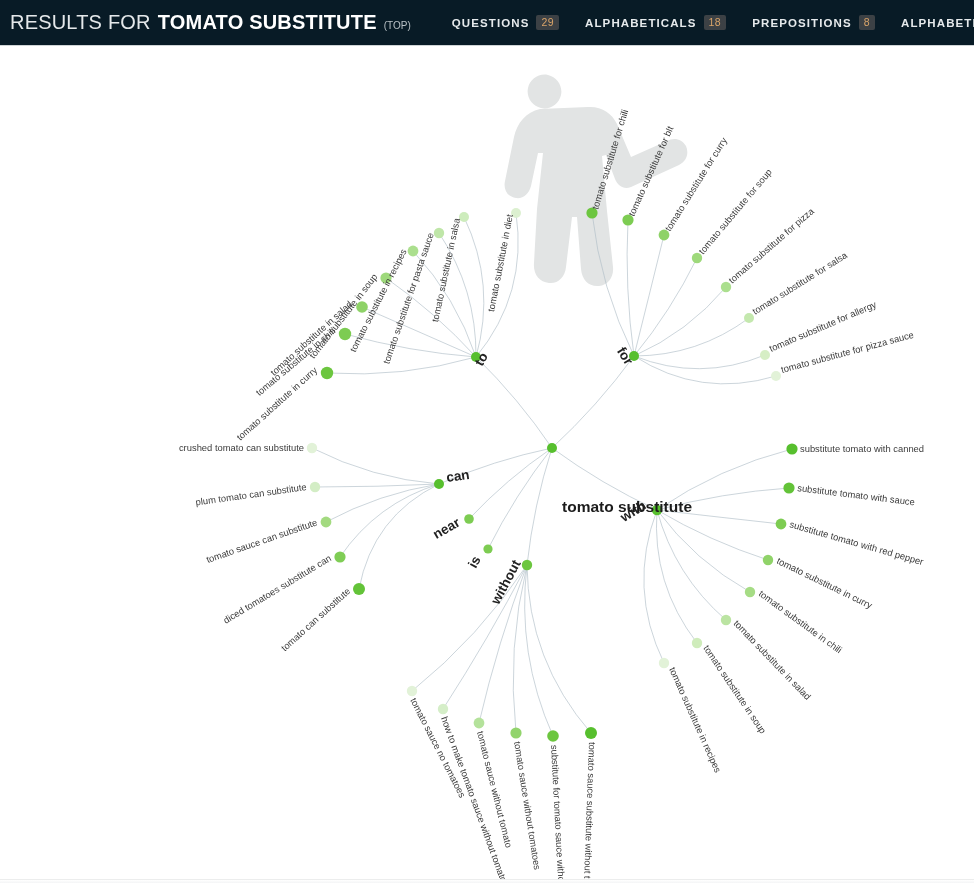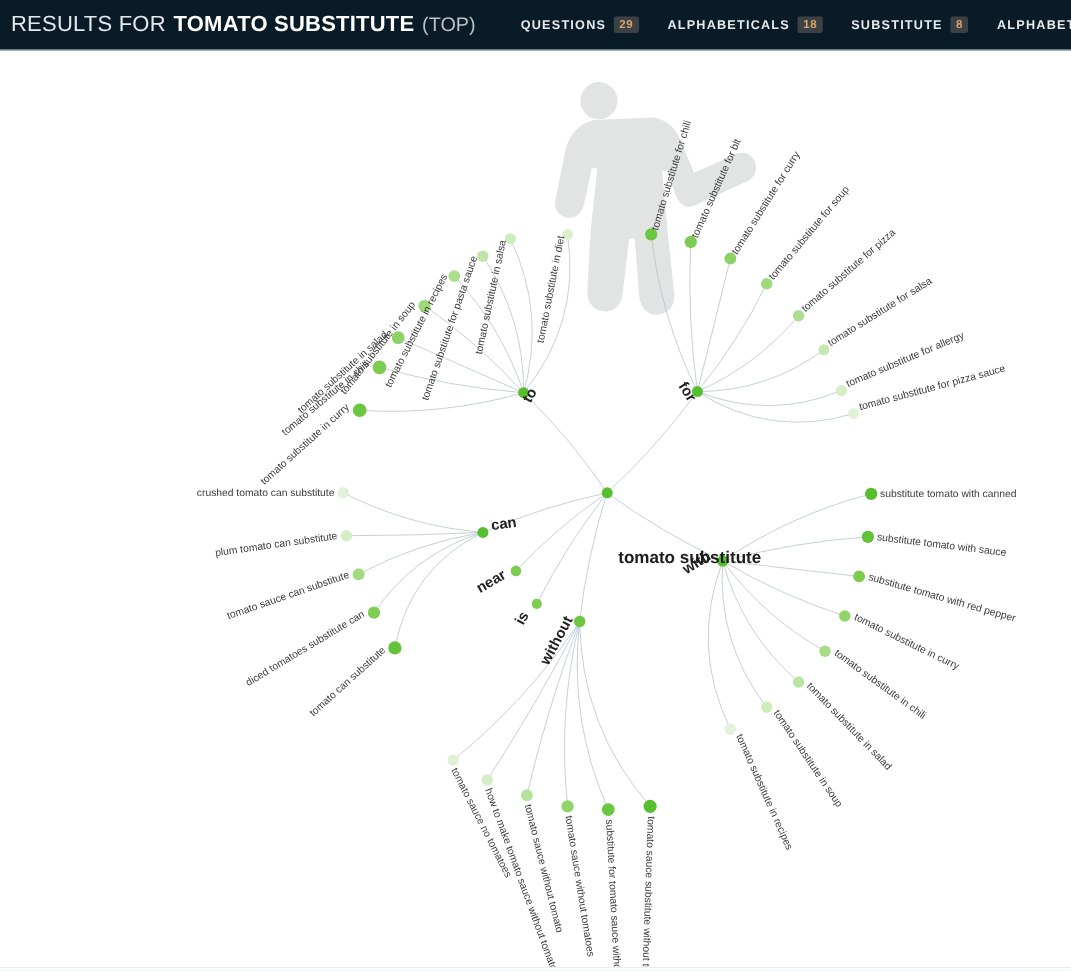--- a/index.html
+++ b/index.html
@@ -30,41 +30,41 @@
   }
   .t-results {
     font-size: 20px; font-weight: 400; letter-spacing: .2px;
     color:#e4e8ea;
   }
   .t-term {
     font-size: 20px; font-weight: 700; letter-spacing: .2px;
     color:#ffffff; margin-left: 7px;
   }
   .t-top {
-    font-size: 18px; font-weight: 400; color:#b9c1c6; margin-left: 7px;
+    font-size: 10px; font-weight: 400; color:#b9c1c6; margin-left: 7px;
   }
 
   #tabs {
     display:flex; align-items: center; height: 46px;
     margin-left: 28px; white-space: nowrap;
   }
   .tab {
     position: relative; height: 46px;
     display:flex; align-items:center;
     padding: 0 13px;
     cursor: pointer;
     justify-content: flex-end;
   }
   .tab .tab-label {
     font-size: 11.5px; font-weight: 700; letter-spacing: 1.1px;
     color: #e6eaec;
   }
   .tab .tab-count {
     margin-left: 7px;
-    font-size: 10.5px; font-weight: 700; letter-spacing: .5px;
+    font-size: 10.5px; font-weight: 400; letter-spacing: .5px;
     color: #d9a469;
     background: #3c4145;
     border-radius: 2px;
     padding: 2px 5px 2px 5px;
     line-height: 1;
   }
 
   
   #canvas-wrap {
     position: absolute; top: 47px; left:0;
@@ -102,21 +102,21 @@
     <div id="tabs">
         <div class="tab">
           <span class="tab-label">QUESTIONS</span>
           <span class="tab-count">29</span>
         </div>
         <div class="tab">
           <span class="tab-label">ALPHABETICALS</span>
           <span class="tab-count">18</span>
         </div>
         <div class="tab">
-          <span class="tab-label">SUBSTITUTE</span>
+          <span class="tab-label">PREPOSITIONS</span>
           <span class="tab-count">8</span>
         </div>
         <div class="tab">
           <span class="tab-label">ALPHABETICALS</span>
         </div>
       </div>
   </div>
 
   <div id="canvas-wrap">
     <svg id="graph" width="974" height="836" viewBox="0 0 974 836">

